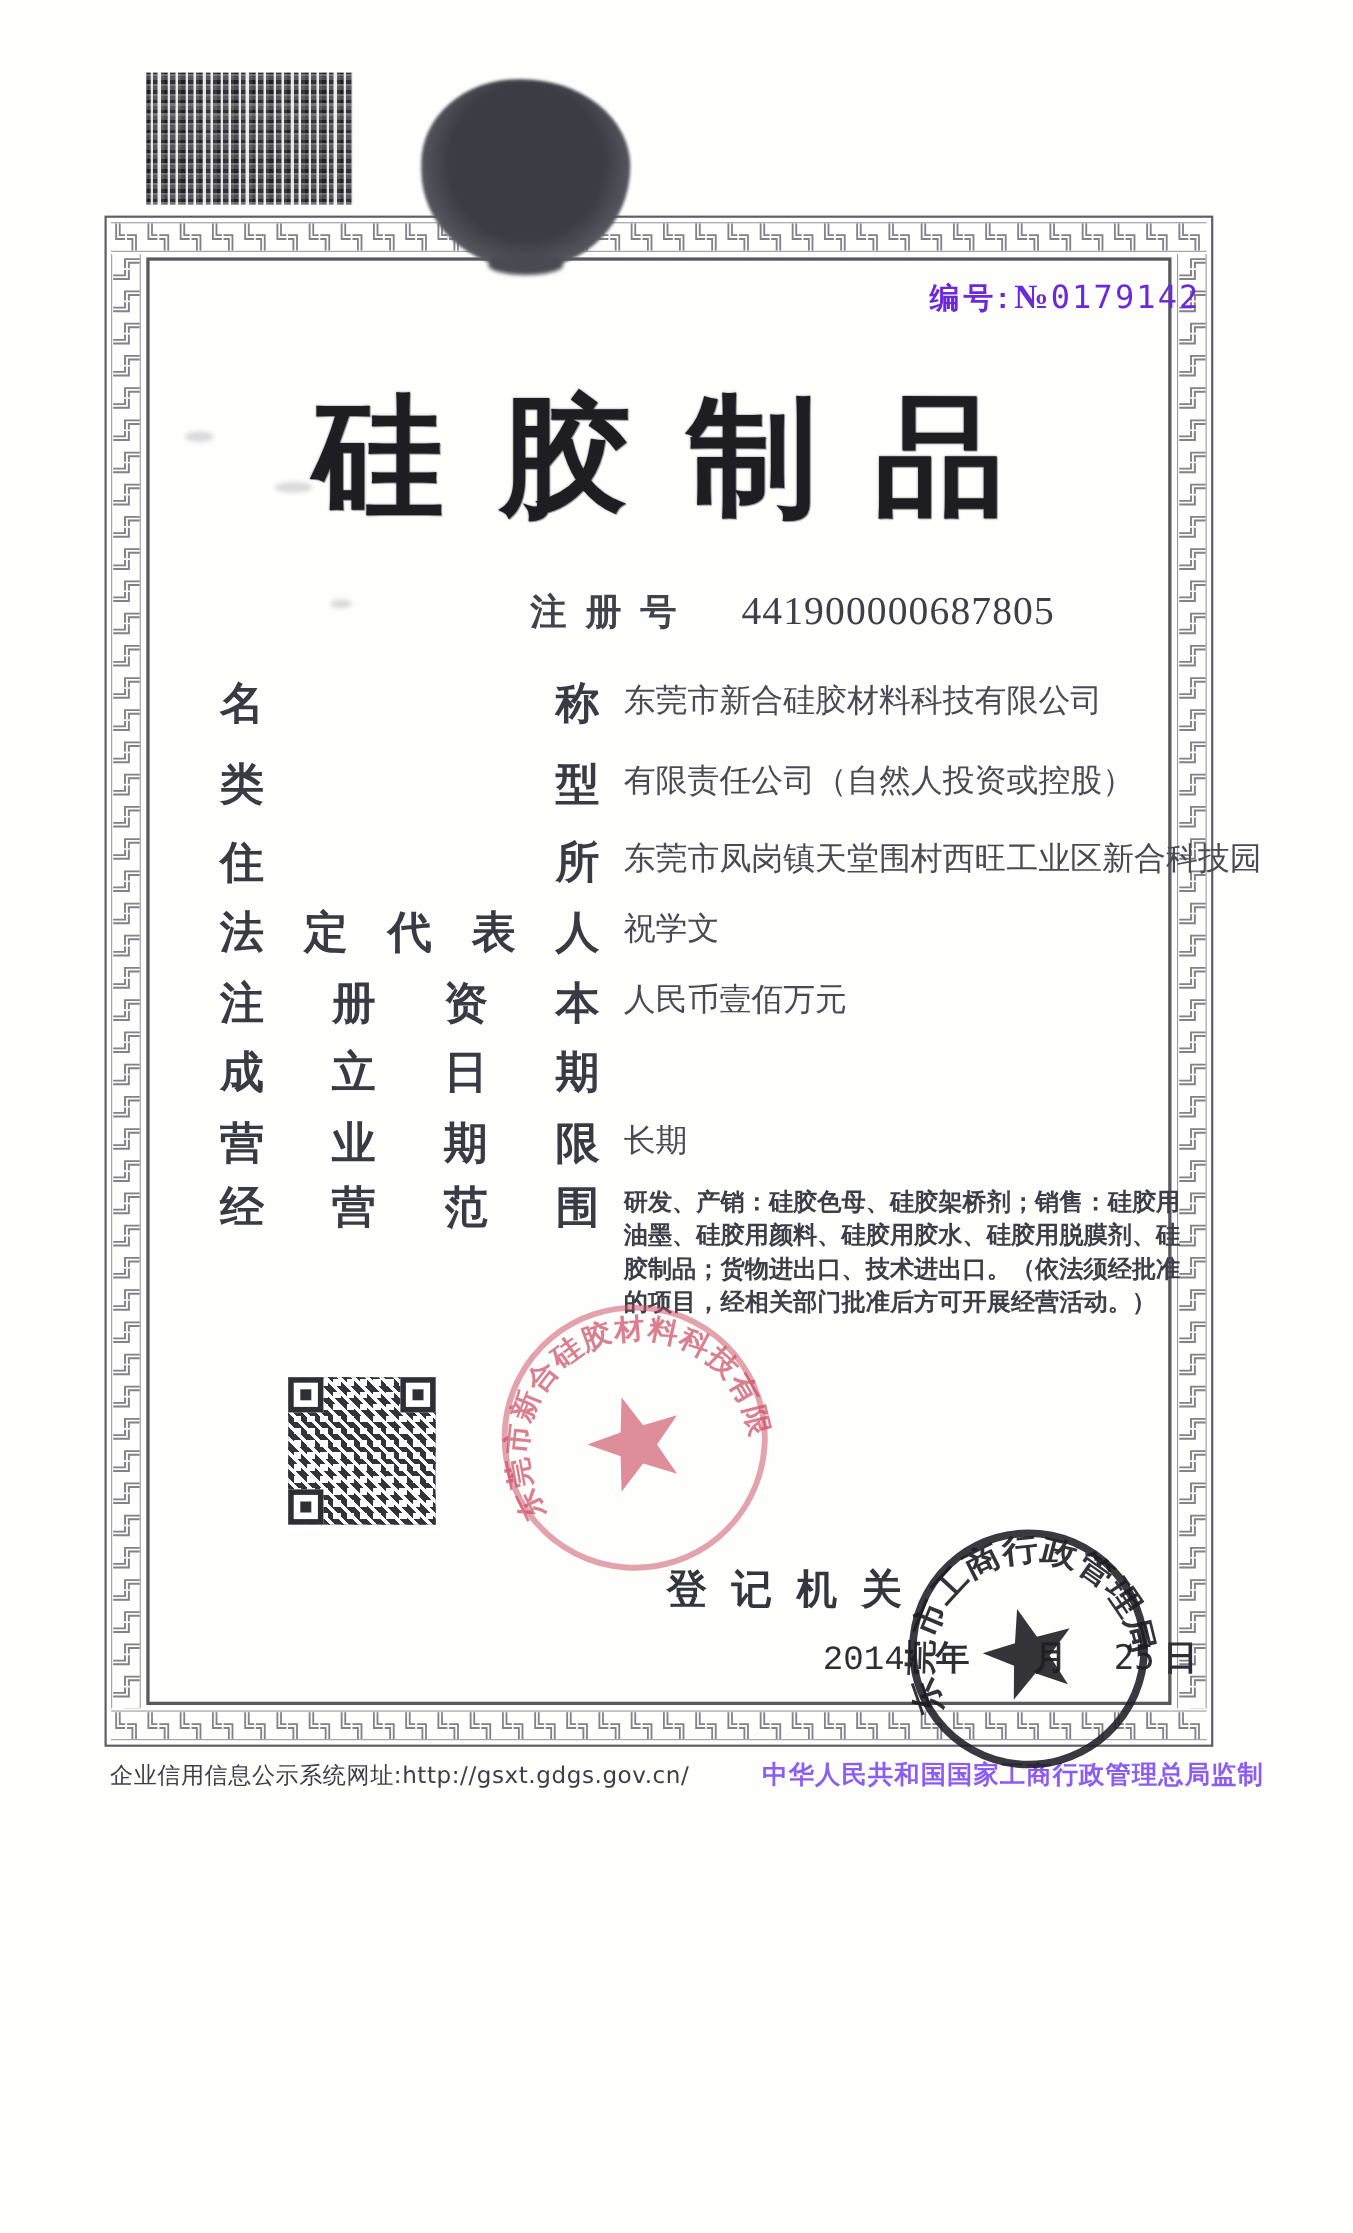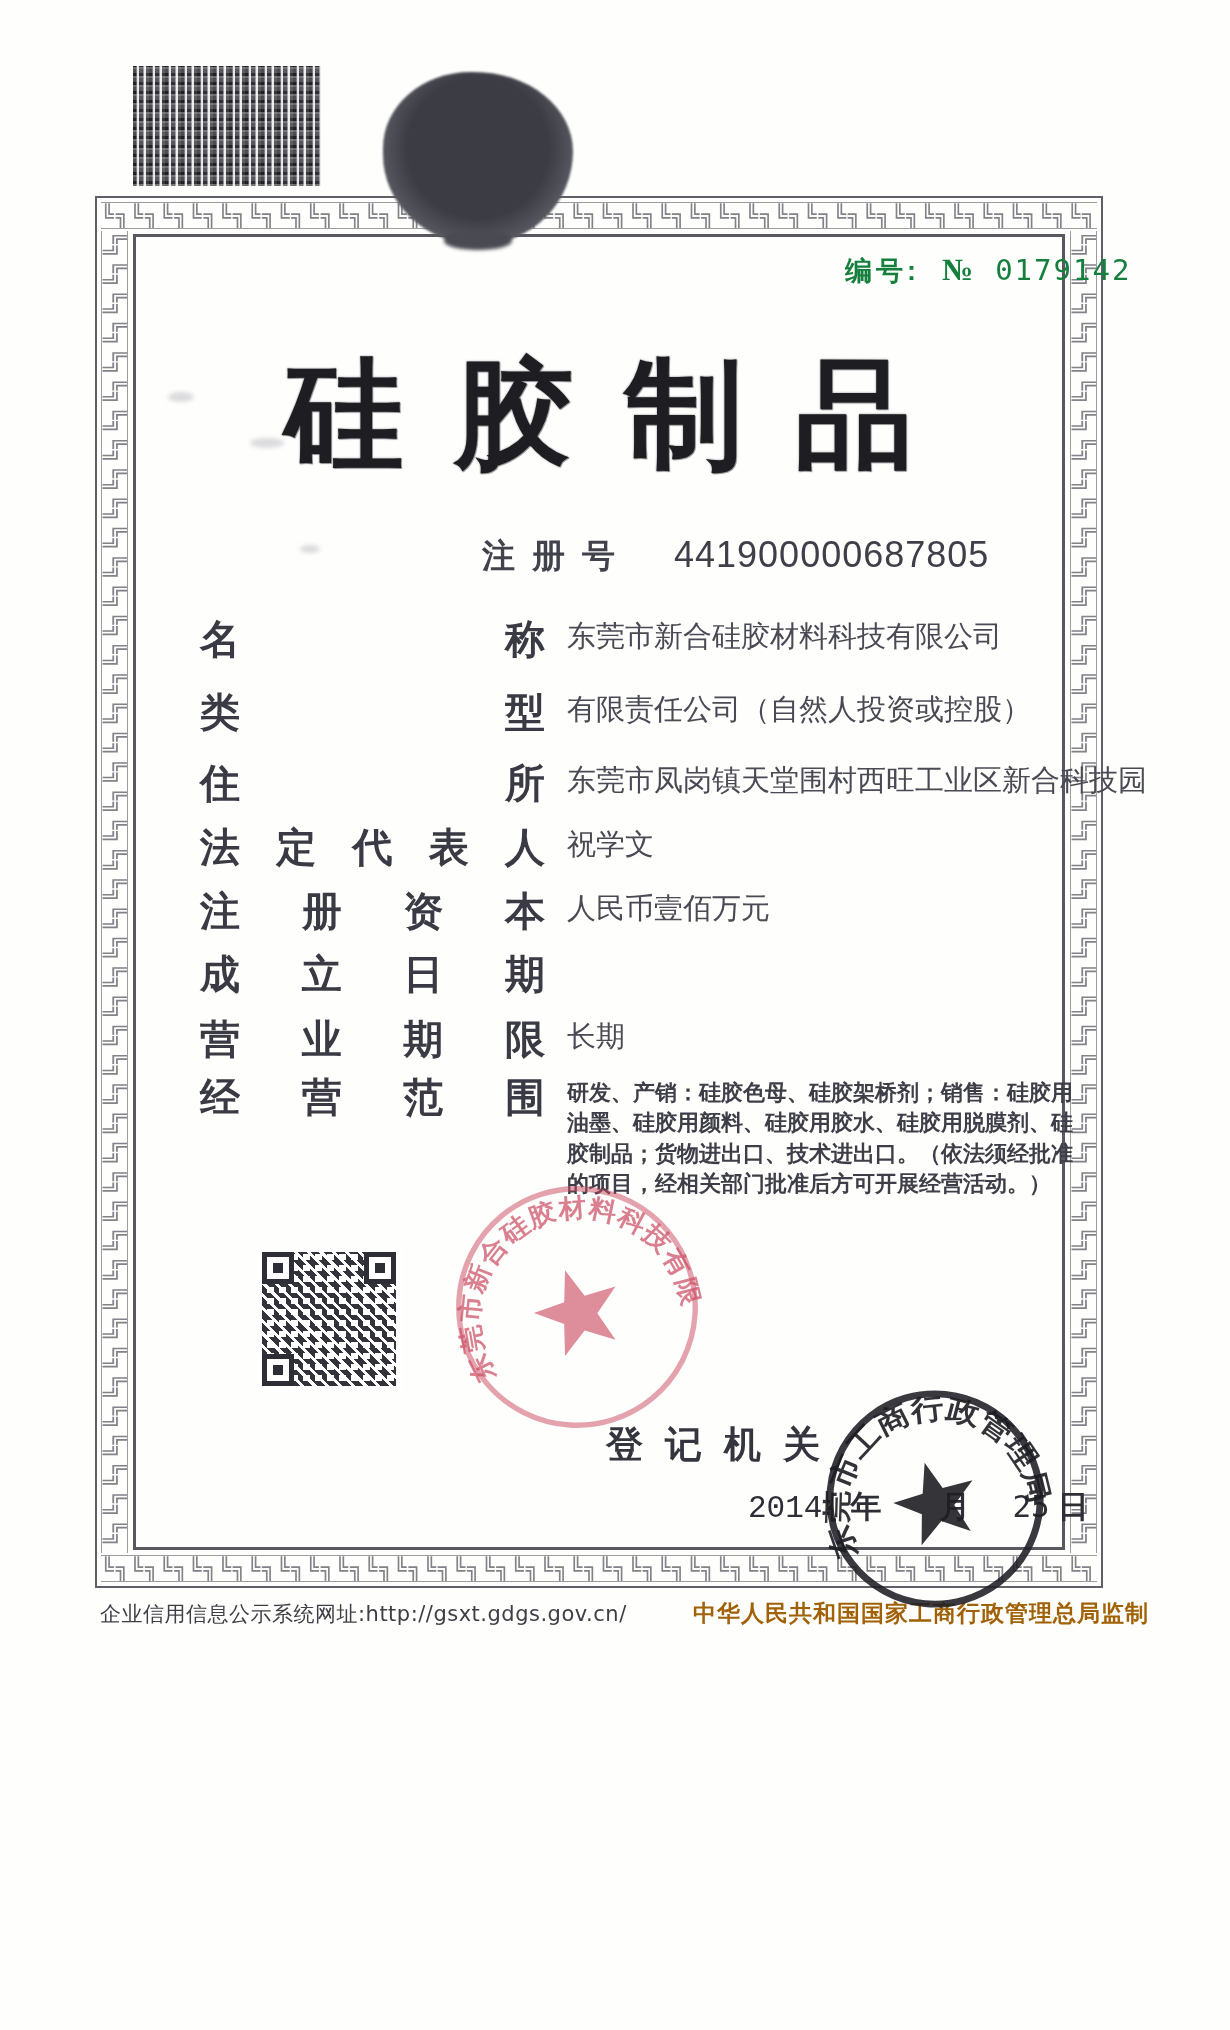--- a/index.html
+++ b/index.html
@@ -48,39 +48,39 @@
     font-family:"DejaVu Sans Mono", monospace; font-size:21px; line-height:26px;
     letter-spacing:2px; white-space:nowrap; opacity:.85;
   }
   .band-top    { left:4px;  top:4px;    right:4px;  height:27px; border-top:1px solid #8a8a92; border-bottom:1px solid #8a8a92; }
   .band-bottom { left:4px;  bottom:4px; right:4px;  height:27px; border-top:1px solid #8a8a92; border-bottom:1px solid #8a8a92; }
   .band-left   { left:4px;  top:33px;   bottom:33px; width:27px; writing-mode:vertical-rl; border-left:1px solid #8a8a92; border-right:1px solid #8a8a92; line-height:25px;}
   .band-right  { right:4px; top:33px;   bottom:33px; width:27px; writing-mode:vertical-rl; border-left:1px solid #8a8a92; border-right:1px solid #8a8a92; line-height:25px;}
 
   
   .serial {
-    position:absolute; top:252px; left:845px; display:flex; align-items:baseline; gap:22px;
-    color:#15803d;
+    position:absolute; top:252px; left:845px; display:flex; align-items:baseline; gap:2px;
+    color:#6d28d9;
   }
   .serial .lab { font-size:27px; letter-spacing:4px; font-weight:600; }
   .serial .no  { font-size:31px; font-weight:800; font-family:"Liberation Serif", serif; }
   .serial .num { font-size:29px; font-family:"DejaVu Sans Mono", monospace; letter-spacing:2px; }
 
   .title {
     position:absolute; top:336px; left:95px; width:1008px; text-align:center;
     font-size:118px; font-weight:900; color:#1d1d22; letter-spacing:52px; text-indent:52px;
     text-shadow:0 0 2px rgba(40,40,46,.65), 1px 1px 0 rgba(60,60,66,.4);
     filter:blur(.3px);
   }
 
   .regno {
     position:absolute; top:534px; left:482px; display:flex; align-items:baseline; gap:42px;
   }
   .regno .lab { font-size:33px; letter-spacing:17px; color:#42424c; font-weight:600; }
-  .regno .num { font-size:36px; color:#3f3f4a; font-family:Liberation Sans, sans-serif; letter-spacing:1px; }
+  .regno .num { font-size:36px; color:#3f3f4a; font-family:Liberation Serif, serif; letter-spacing:1px; }
 
   
   .row { position:absolute; left:200px; display:flex; }
   .flabel {
     width:345px; font-size:40px; font-weight:600; color:#3a3a44;
     text-align:justify; text-align-last:justify; filter:blur(.2px);
   }
   .fvalue {
     margin-left:22px; width:520px; font-size:29px; color:#4a4a55; padding-top:5px;
     white-space:nowrap; filter:blur(.2px);
@@ -121,21 +121,21 @@
   .dateline .u1 { margin-right:58px; }
   .dateline .u2 { margin-right:42px; }
   .dateline .dd { font-family:"DejaVu Sans Mono", monospace; margin-right:8px; font-weight:500;}
 
   
   .footer-left {
     position:absolute; left:100px; top:1600px; font-size:21px; color:#3e3e46; letter-spacing:.5px;
     font-family:"DejaVu Sans", sans-serif;
   }
   .footer-right {
-    position:absolute; left:693px; top:1598px; font-size:23px; color:#a16207; font-weight:600; letter-spacing:1px;
+    position:absolute; left:693px; top:1598px; font-size:23px; color:#8b5cf6; font-weight:600; letter-spacing:1px;
   }
 </style>
 </head>
 <body>
 
 <div class="page">
 
   <div class="barcode"></div>
   <div class="emblem"></div>
   <div class="smudge s1"></div>

